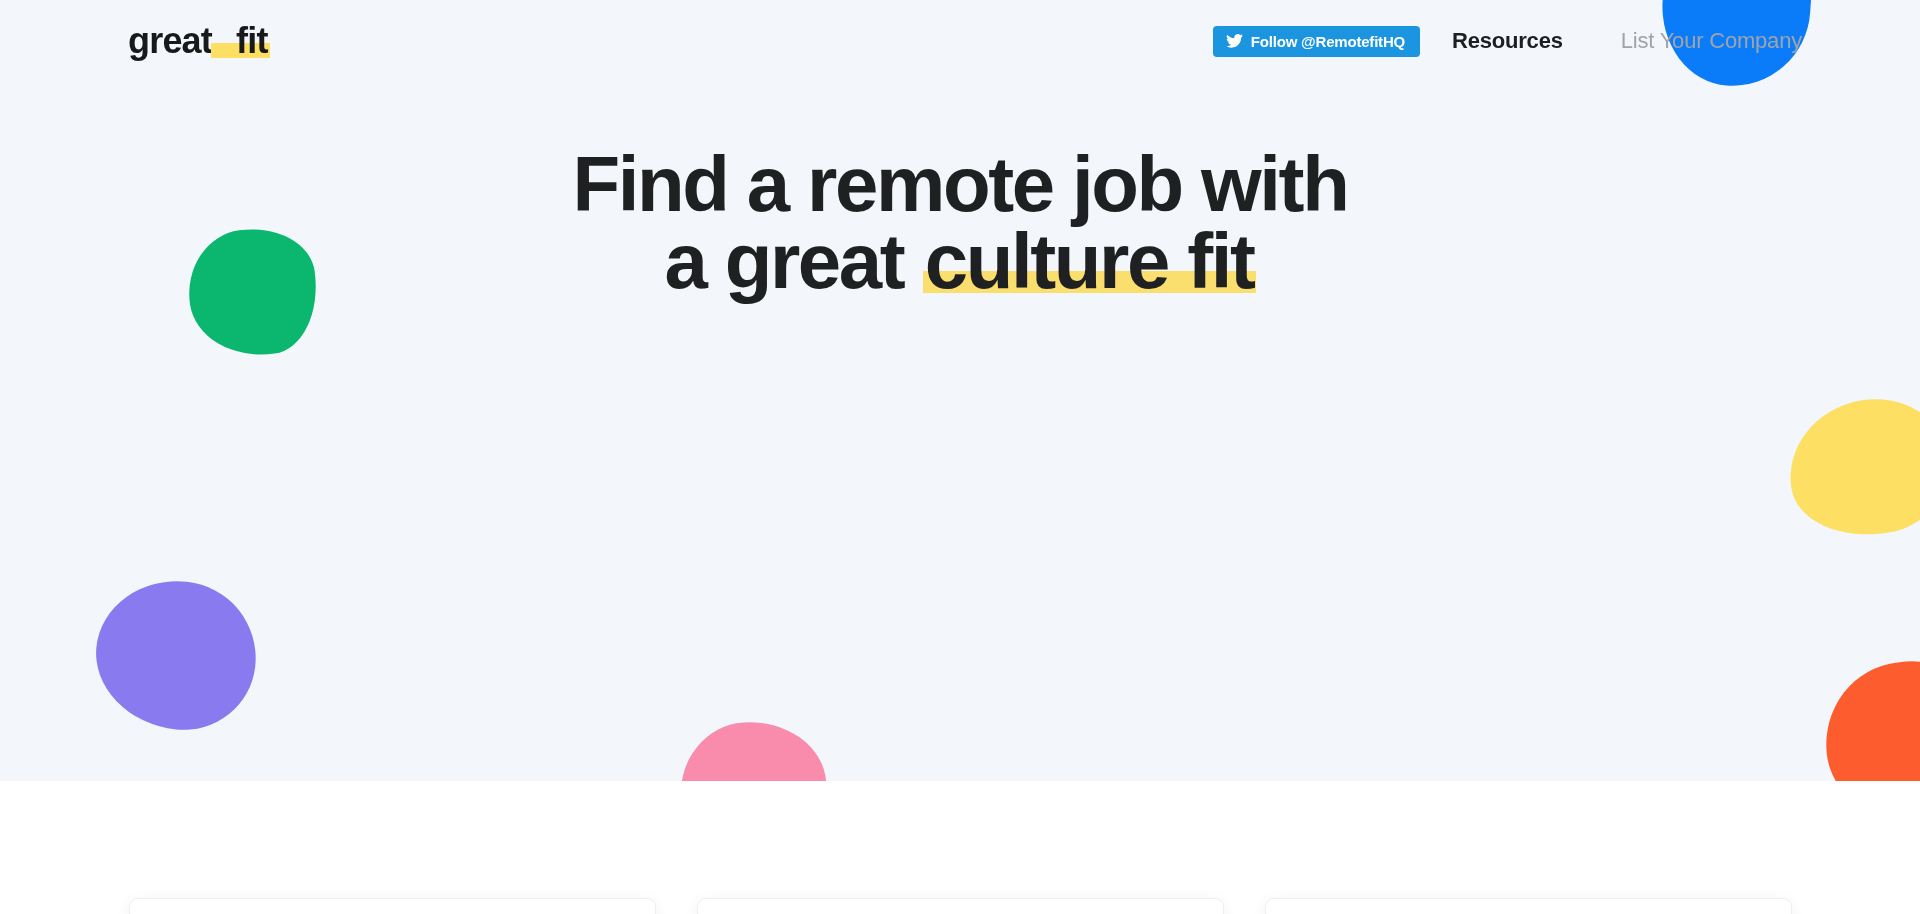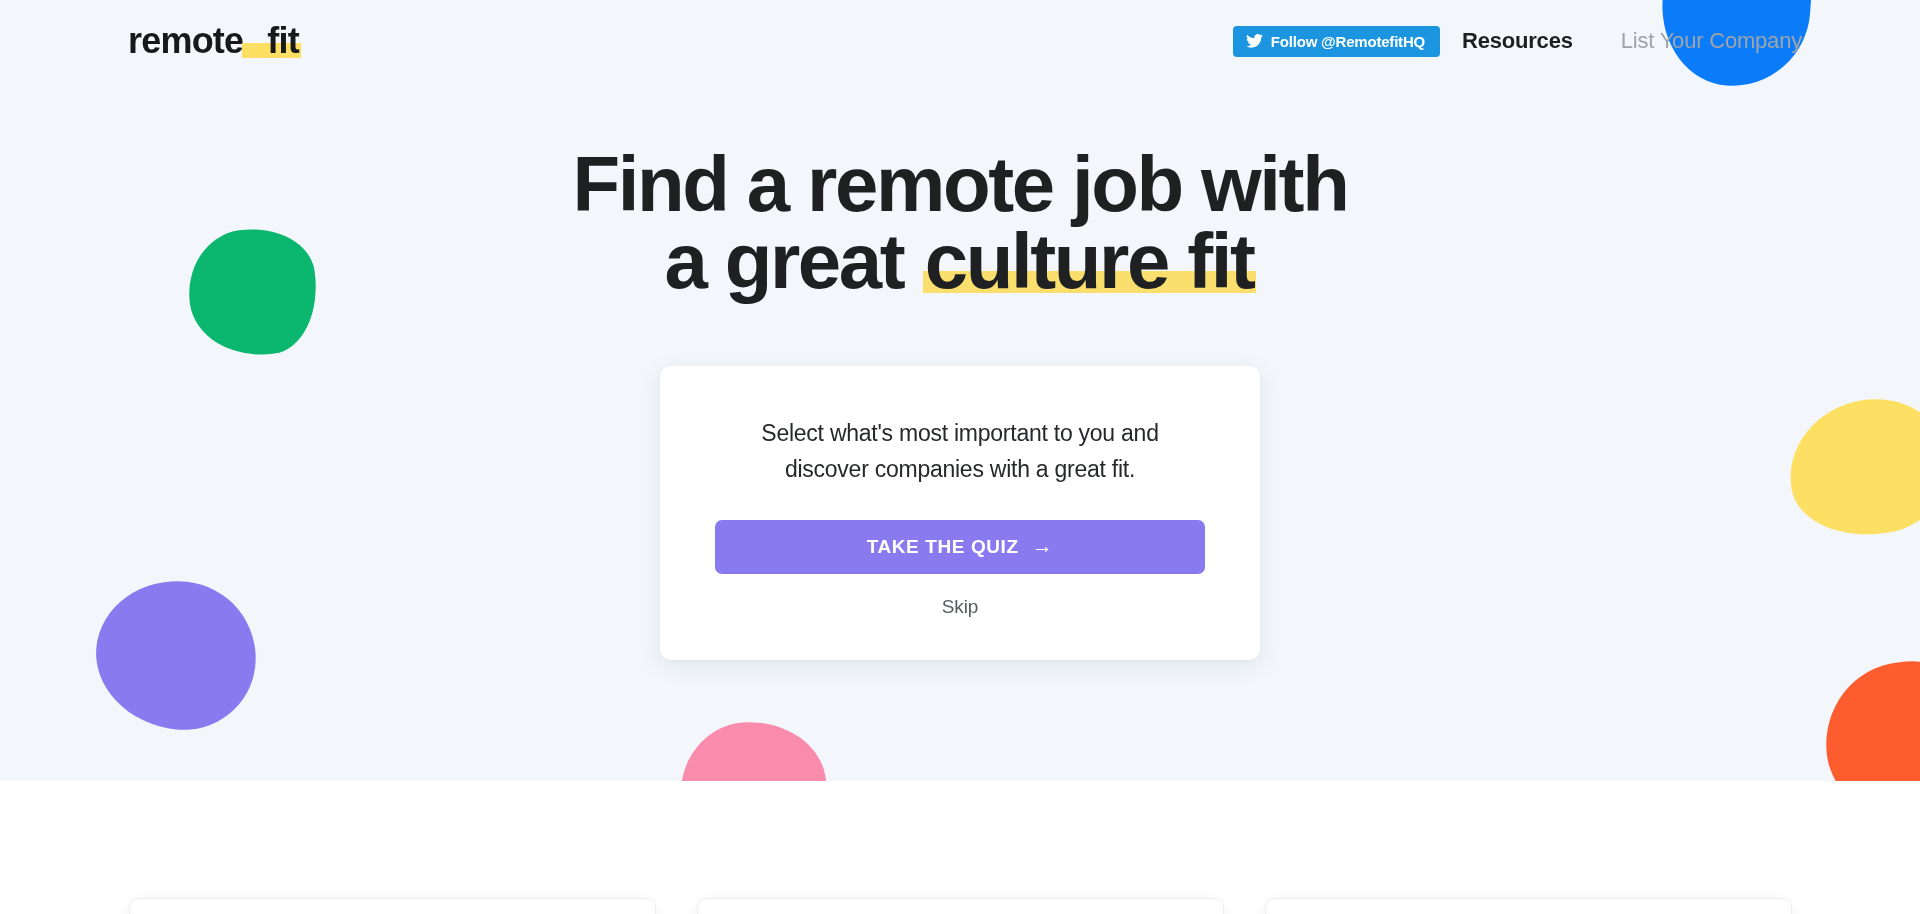--- a/index.html
+++ b/index.html
@@ -105,21 +105,21 @@
     bottom: 1px;
     height: 15px;
     background: #fcdf63;
     z-index: -1;
   }
 
   .nav {
     margin-left: auto;
     display: flex;
     align-items: center;
-    gap: 2px;
+    gap: 12px;
   }
 
   .tw-btn {
     display: inline-flex;
     align-items: center;
     gap: 8px;
     height: 31px;
     padding: 0 15px 0 13px;
     background: #1b95e0;
     border-radius: 4px;
@@ -261,21 +261,21 @@
 
   <div class="blob blob-green"></div>
   <div class="blob blob-purple"></div>
   <div class="blob blob-blue"></div>
   <div class="blob blob-yellow"></div>
   <div class="blob blob-orange"></div>
   <div class="blob blob-pink"></div>
 
   <header class="header">
 
-    <div class="logo"><span>remote</span><span class="hl">fit</span></div>
+    <div class="logo"><span>great</span><span class="hl">fit</span></div>
 
     <nav class="nav">
 
       <button class="tw-btn">
         <span>
           <svg width="17" height="14" viewBox="0 0 24 20" aria-hidden="true">
             <path fill="#ffffff" d="M24 2.4a9.6 9.6 0 0 1-2.83.79A4.95 4.95 0 0 0 23.34.38a9.8 9.8 0 0 1-3.13 1.2A4.92 4.92 0 0 0 11.8 6.03 13.97 13.97 0 0 1 1.67.9 4.92 4.92 0 0 0 3.2 7.47a4.9 4.9 0 0 1-2.23-.62v.06a4.93 4.93 0 0 0 3.95 4.83 4.96 4.96 0 0 1-2.22.09 4.93 4.93 0 0 0 4.6 3.42A9.88 9.88 0 0 1 0 17.3a13.94 13.94 0 0 0 7.55 2.21c9.06 0 14.01-7.5 14.01-14v-.64A10 10 0 0 0 24 2.4z"></path>
           </svg>
         </span>
         <span>Follow @RemotefitHQ</span>
@@ -285,33 +285,20 @@
       <a class="nav-link muted" href="#">List Your Company</a>
 
     </nav>
   </header>
 
   <h1 class="headline">
     <span class="line">Find a remote job with</span>
     <span class="line"><span>a great </span><span class="mark">culture fit</span></span>
   </h1>
 
-  <div class="card">
-    <p class="card-text">
-      <span>Select what's most important to you and</span><br>
-      <span>discover companies with a great fit.</span>
-    </p>
-
-    <button class="quiz-btn">
-      <span>TAKE THE QUIZ</span>
-      <span class="arrow">→</span>
-    </button>
-
-    <a class="skip-link" href="#">Skip</a>
-  </div>
 
 </section>
 
 <section class="below"></section>
 
 <div class="cards-row">
   <div class="feature-card"></div>
   <div class="feature-card"></div>
   <div class="feature-card"></div>
 </div>

